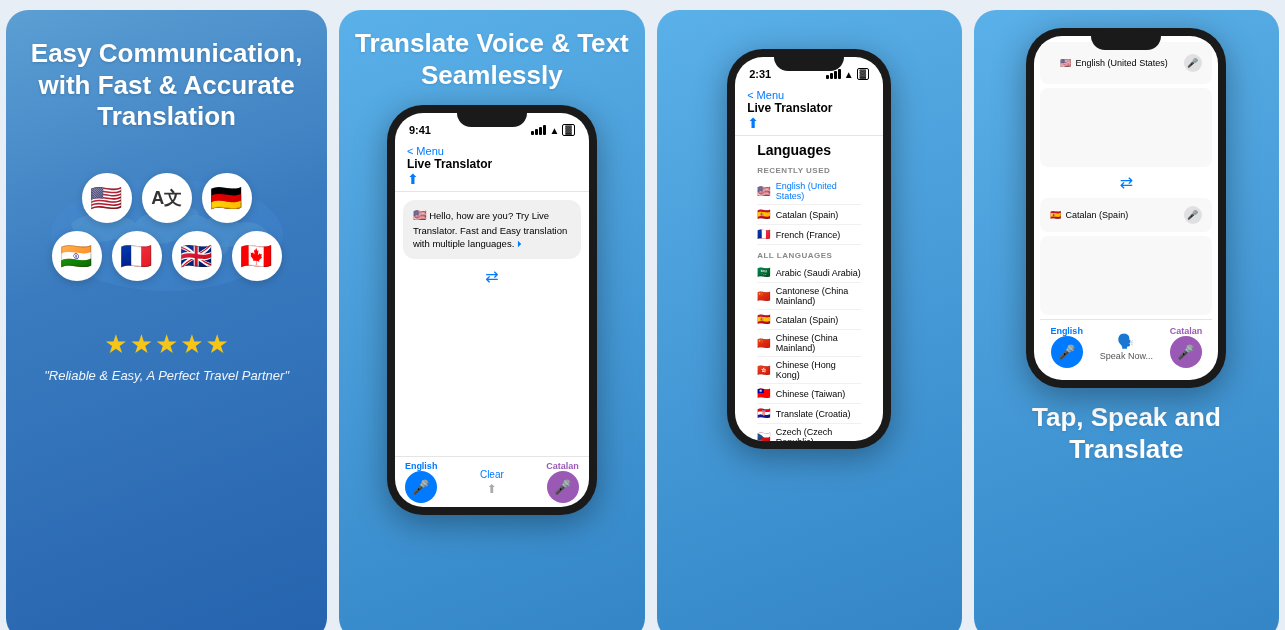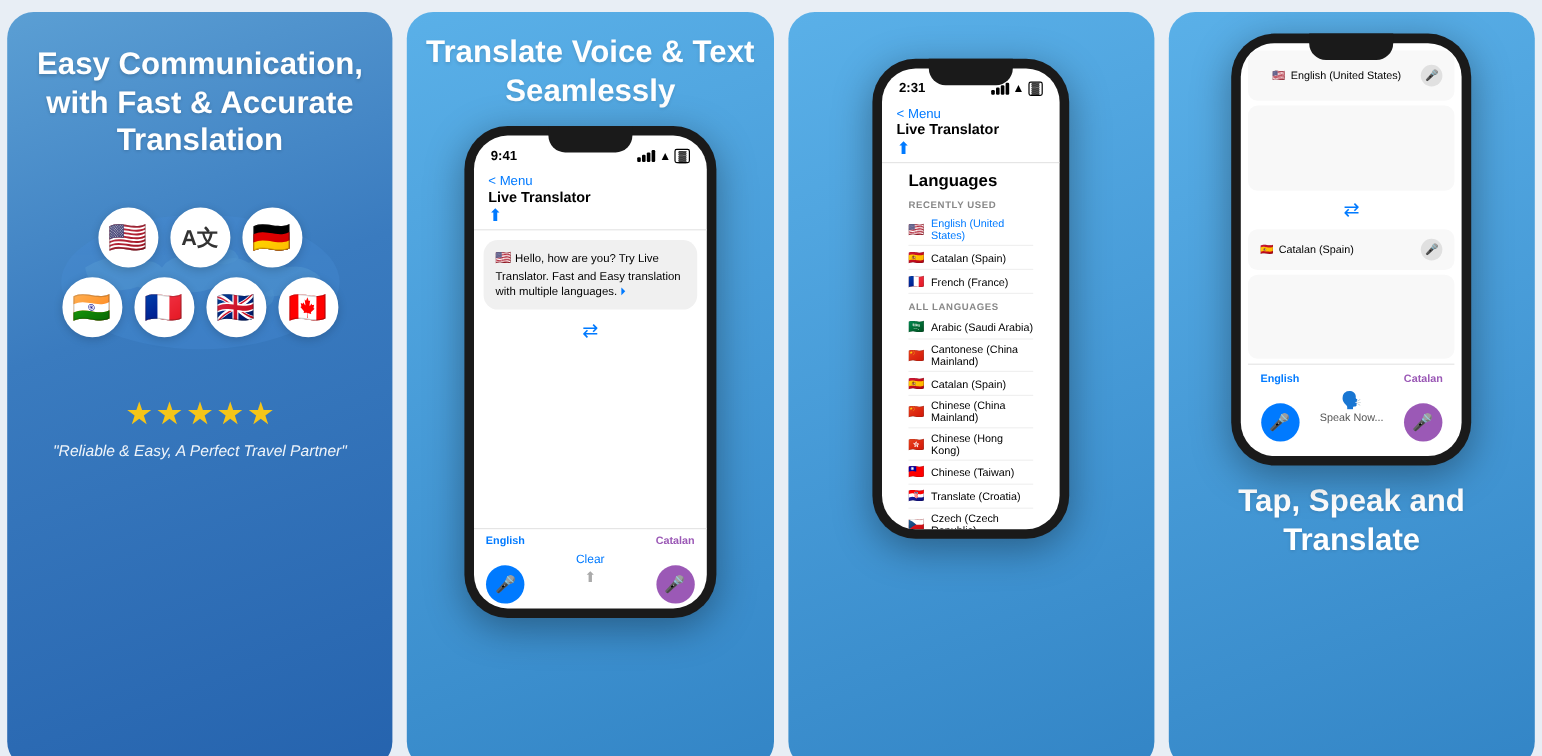--- a/index.html
+++ b/index.html
@@ -308,21 +308,21 @@
       display: flex;
       align-items: center;
       justify-content: space-between;
       flex-shrink: 0;
     }
 
     .phone-bottom-bar .lang-btn {
       display: flex;
       flex-direction: column;
       align-items: center;
-      gap: 16px;
+      gap: 0;
     }
 
     .mic-btn {
       width: 32px;
       height: 32px;
       border-radius: 50%;
       display: flex;
       align-items: center;
       justify-content: center;
       font-size: 14px;

